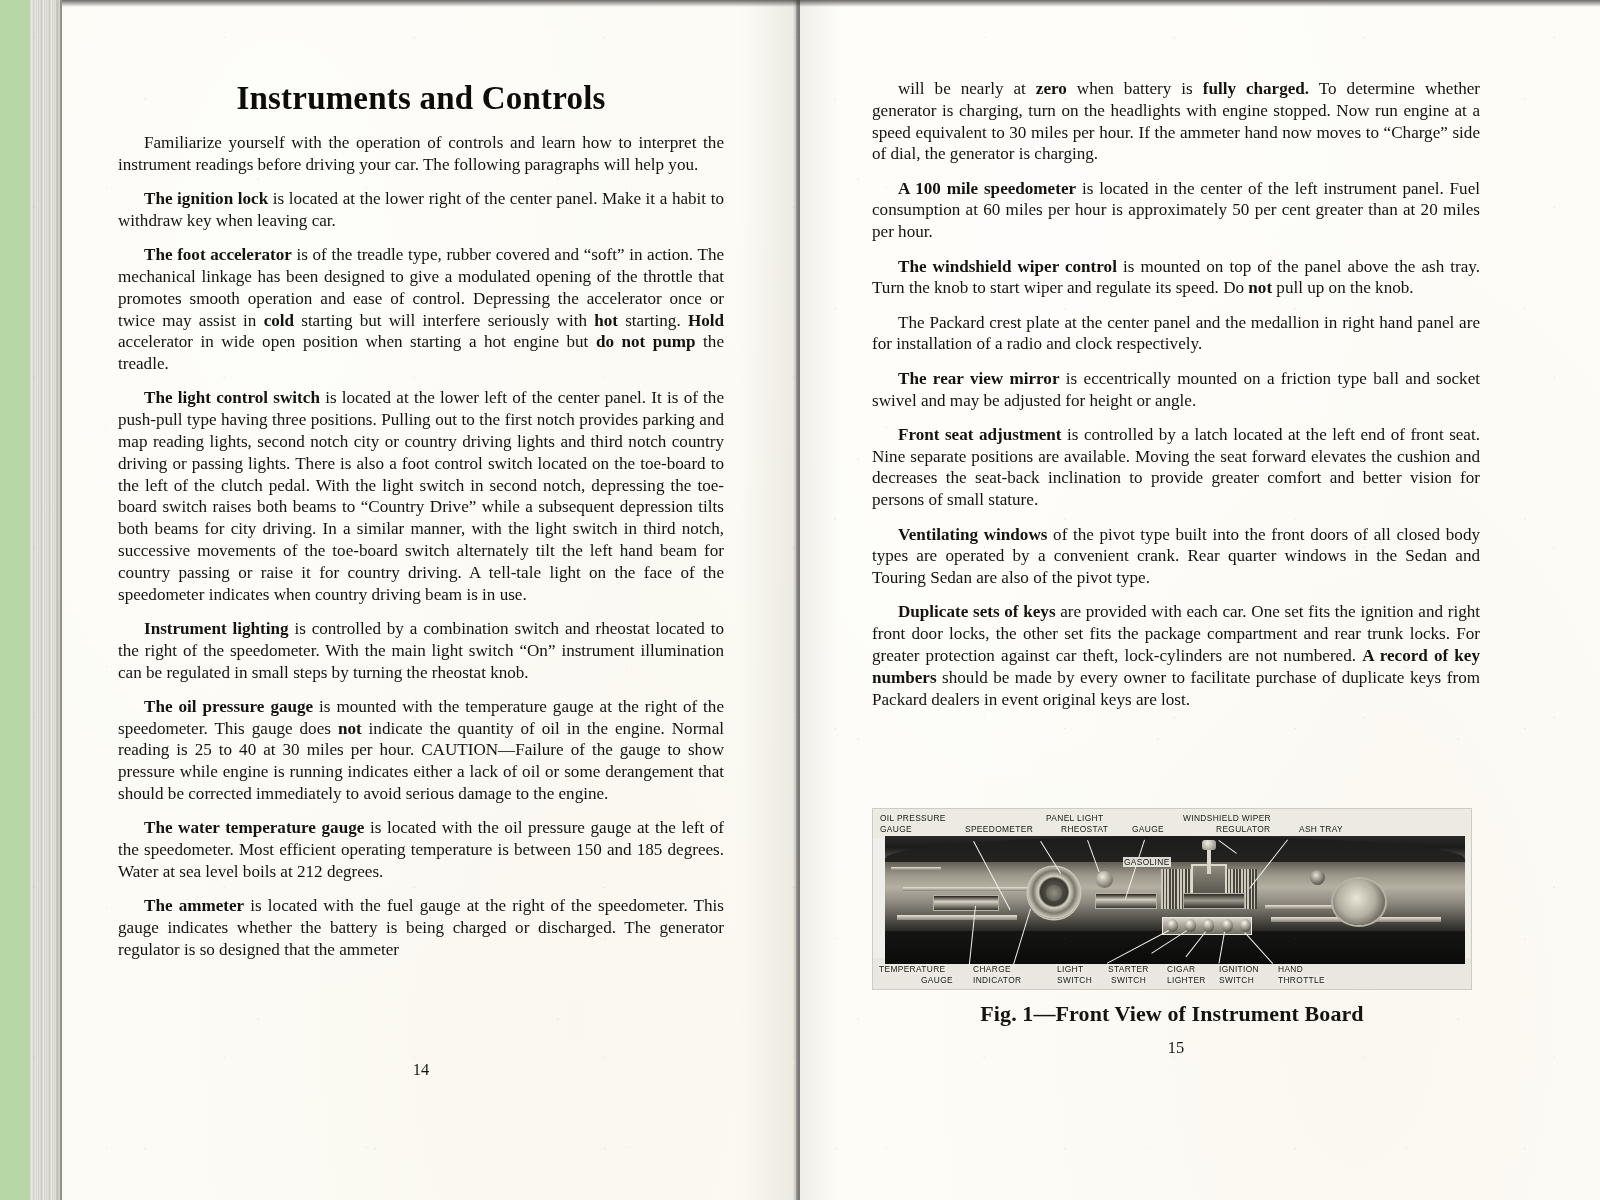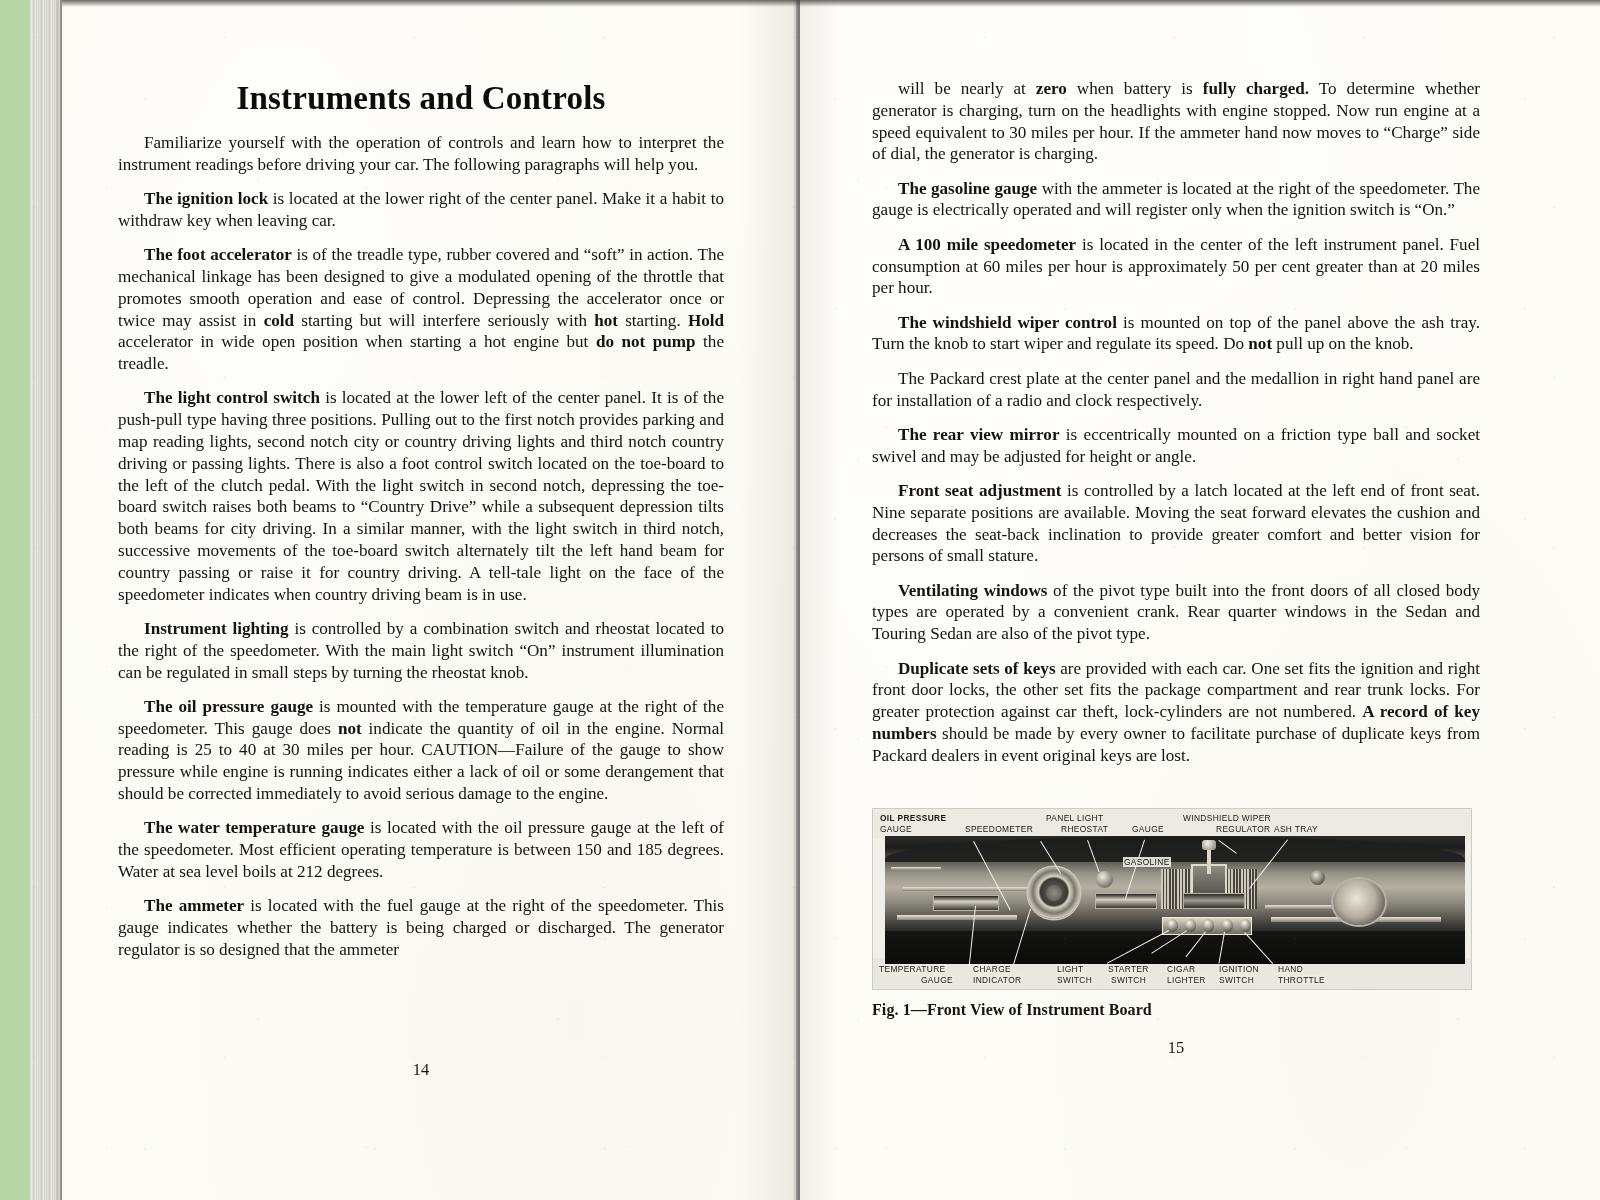--- a/index.html
+++ b/index.html
@@ -251,23 +251,24 @@
     letter-spacing: .35px;
     color: #181714;
     line-height: 10.4px;
     white-space: nowrap;
     background: rgba(236,234,226,.92);
     padding: 0 1px;
   }
 
   .caption {
     margin-top: 11px;
+    text-align: center;
     font-family: "Liberation Serif", "DejaVu Serif", serif;
     font-weight: bold;
-    font-size: 16px;
+    font-size: 22px;
     color: #15140f;
     letter-spacing: .1px;
   }
 
   .folio {
     position: absolute;
     font-size: 16.4px;
     color: #18170f;
     text-align: center;
   }
@@ -313,21 +314,20 @@
     <p><b>Instrument lighting</b> is controlled by a combination switch and rheostat located to the right of the speedometer. With the main light switch “On” instrument illumination can be regulated in small steps by turning the rheostat knob.</p>
     <p><b>The oil pressure gauge</b> is mounted with the temperature gauge at the right of the speedometer. This gauge does <b>not</b> indicate the quantity of oil in the engine. Normal reading is 25 to 40 at 30 miles per hour. CAUTION—Failure of the gauge to show pressure while engine is running indicates either a lack of oil or some derangement that should be corrected immediately to avoid serious damage to the engine.</p>
     <p><b>The water temperature gauge</b> is located with the oil pressure gauge at the left of the speedometer. Most efficient operating temperature is between 150 and 185 degrees. Water at sea level boils at 212 degrees.</p>
     <p><b>The ammeter</b> is located with the fuel gauge at the right of the speedometer. This gauge indicates whether the battery is being charged or discharged. The generator regulator is so designed that the ammeter</p>
   </div>
 
   <div class="folio folio-left">14</div>
 
   <div class="col col-right">
     <p>will be nearly at <b>zero</b> when battery is <b>fully charged.</b> To determine whether generator is charging, turn on the headlights with engine stopped. Now run engine at a speed equivalent to 30 miles per hour. If the ammeter hand now moves to “Charge” side of dial, the generator is charging.</p>
-    <p><b>The gasoline gauge</b> with the ammeter is located at the right of the speedometer. The gauge is electrically operated and will register only when the ignition switch is “On.”</p>
     <p><b>A 100 mile speedometer</b> is located in the center of the left instrument panel. Fuel consumption at 60 miles per hour is approximately 50 per cent greater than at 20 miles per hour.</p>
     <p><b>The windshield wiper control</b> is mounted on top of the panel above the ash tray. Turn the knob to start wiper and regulate its speed. Do <b>not</b> pull up on the knob.</p>
     <p>The Packard crest plate at the center panel and the medallion in right hand panel are for installation of a radio and clock respectively.</p>
     <p><b>The rear view mirror</b> is eccentrically mounted on a friction type ball and socket swivel and may be adjusted for height or angle.</p>
     <p><b>Front seat adjustment</b> is controlled by a latch located at the left end of front seat. Nine separate positions are available. Moving the seat forward elevates the cushion and decreases the seat-back inclination to provide greater comfort and better vision for persons of small stature.</p>
     <p><b>Ventilating windows</b> of the pivot type built into the front doors of all closed body types are operated by a convenient crank. Rear quarter windows in the Sedan and Touring Sedan are also of the pivot type.</p>
     <p><b>Duplicate sets of keys</b> are provided with each car. One set fits the ignition and right front door locks, the other set fits the package compartment and rear trunk locks. For greater protection against car theft, lock-cylinders are not numbered. <b>A record of key numbers</b> should be made by every owner to facilitate purchase of duplicate keys from Packard dealers in event original keys are lost.</p>
   </div>
 
   <div class="figure">
@@ -375,35 +375,35 @@
       <div class="leader" style="left:415px; top:31px; width:62px; transform:rotate(128deg);"></div>
 
       <div class="leader" style="left:103px; top:97px; width:62px; transform:rotate(96deg);"></div>
       <div class="leader" style="left:158px; top:100px; width:58px; transform:rotate(107deg);"></div>
       <div class="leader" style="left:296px; top:122px; width:70px; transform:rotate(152deg);"></div>
       <div class="leader" style="left:314px; top:122px; width:42px; transform:rotate(147deg);"></div>
       <div class="leader" style="left:333px; top:123px; width:32px; transform:rotate(128deg);"></div>
       <div class="leader" style="left:352px; top:123px; width:32px; transform:rotate(100deg);"></div>
       <div class="leader" style="left:372px; top:123px; width:42px; transform:rotate(48deg);"></div>
 
-      <div class="lbl" style="left:6px; top:4px;font-weight:bold;">OIL PRESSURE</div>
+      <div class="lbl" style="left:6px; top:4px;">OIL PRESSURE</div>
       <div class="lbl" style="left:6px; top:15px;">GAUGE</div>
 
       <div class="lbl" style="left:91px; top:15px;">SPEEDOMETER</div>
 
       <div class="lbl" style="left:172px; top:4px;">PANEL LIGHT</div>
       <div class="lbl" style="left:187px; top:15px;">RHEOSTAT</div>
 
       <div class="lbl" style="left:250px; top:4px;margin-top:44px;">GASOLINE</div>
       <div class="lbl" style="left:258px; top:15px;">GAUGE</div>
 
       <div class="lbl" style="left:309px; top:4px;">WINDSHIELD WIPER</div>
       <div class="lbl" style="left:342px; top:15px;">REGULATOR</div>
 
-      <div class="lbl" style="left:400px; top:15px;">ASH TRAY</div>
+      <div class="lbl" style="left:425px; top:15px;">ASH TRAY</div>
 
       <div class="lbl" style="left:5px;  bottom:15px;">TEMPERATURE</div>
       <div class="lbl" style="left:47px; bottom:4px;">GAUGE</div>
 
       <div class="lbl" style="left:99px; bottom:15px;">CHARGE</div>
       <div class="lbl" style="left:99px; bottom:4px;">INDICATOR</div>
 
       <div class="lbl" style="left:183px; bottom:15px;">LIGHT</div>
       <div class="lbl" style="left:183px; bottom:4px;">SWITCH</div>
 

